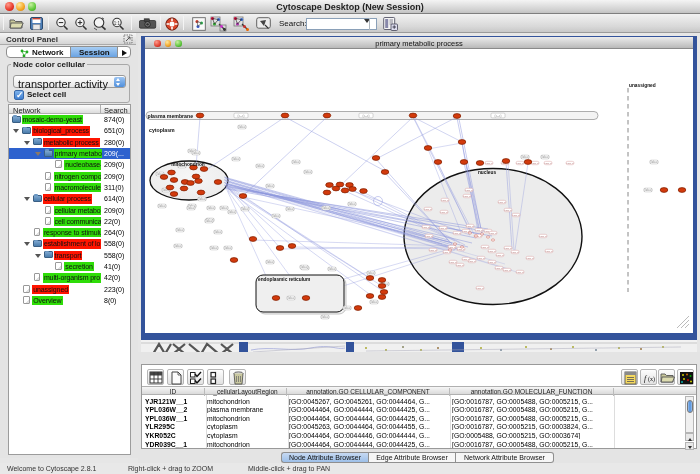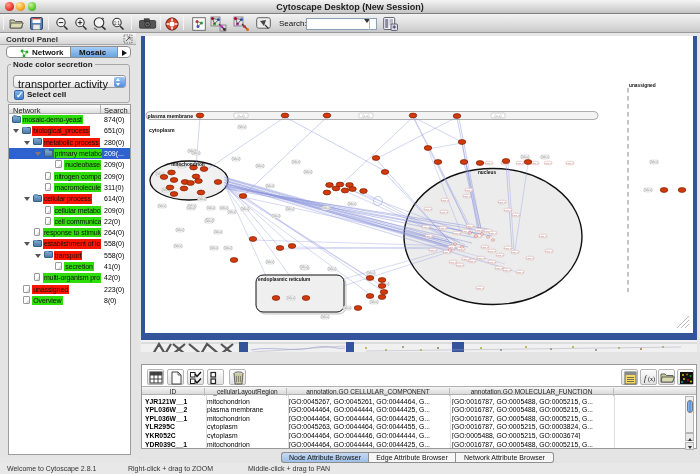--- a/index.html
+++ b/index.html
@@ -212,25 +212,25 @@
   </div>
   <div id="tabbar">
     <svg style="position:absolute;left:13px;top:1.5px" width="9" height="9" viewBox="0 0 9 9">
       <circle cx="2" cy="2" r="1.4" fill="#2a2"></circle>
           <circle cx="7" cy="3" r="1.4" fill="#2a2"></circle>
           <circle cx="4" cy="7" r="1.4" fill="#2a2"></circle>
       <path d="M2 2 L7 3 L4 7 Z" fill="none" stroke="#2a2" stroke-width="0.7"></path>
     </svg>
     <div class="tx" style="left:25px">Network</div>
     <div id="tabmosaic"></div>
-    <div class="tx" style="left:72px">Mosaic</div>
+    <div class="tx" style="left:72px">Session</div>
     <div style="position:absolute;left:115px;top:2.5px;width:0;height:0;border:3.5px solid transparent;border-left:5px solid #111;"></div>
   </div>
   <div id="grpbox"></div>
-  <div id="grplab">Node color secretion</div>
+  <div id="grplab">Node color cellular</div>
   <div id="combo">
         <div class="cx">transporter activity</div>
         <div class="arr"></div>
       </div>
   <div id="chk"></div>
       <div id="chklab">Select cell</div>
   <div id="tree">
     <div id="treehead">
           <span class="h1">Network</span>
           <span class="vd"></span>
@@ -326,20 +326,26 @@
 <div class="trow" style="top:189.8px">
           <div class="tdoc" style="left:14.2px"></div>
           <div class="tlab" style="left:23.2px;max-width:68.8px;background:#2fdd08">Overview</div>
           <div class="tcount" style="color:#000">8(0)</div>
         </div>
   </div>
 </div>
 
 <div class="abs" id="desktop">
   <div id="iframe">
+    <div id="ititle">
+      <div class="ilight" style="left:9px;background:radial-gradient(circle at 35% 30%,#ff9a8a,#dd3a2a 65%,#a81c10);"></div>
+      <div class="ilight" style="left:19.5px;background:radial-gradient(circle at 35% 30%,#ffe9a0,#f0a020 65%,#b87a10);"></div>
+      <div class="ilight" style="left:30px;background:radial-gradient(circle at 35% 30%,#c8f0a0,#55c035 65%,#338f1a);"></div>
+      <div class="t">primary metabolic process</div>
+    </div>
     <div id="icanvas">
       <svg width="550" height="285" viewBox="0 0 550 285" style="position:relative;left:-4px;top:0">
         <defs>
           <radialGradient id="gmito" cx="0.5" cy="0.4" r="0.8">
             <stop offset="0" stop-color="#f6f6f6"></stop>
                 <stop offset="1" stop-color="#e9e9e9"></stop>
           </radialGradient>
         </defs>
 
         <rect x="5" y="61.5" width="452" height="8" rx="4" fill="#f3f3f3" stroke="#999" stroke-width="0.8"></rect>

